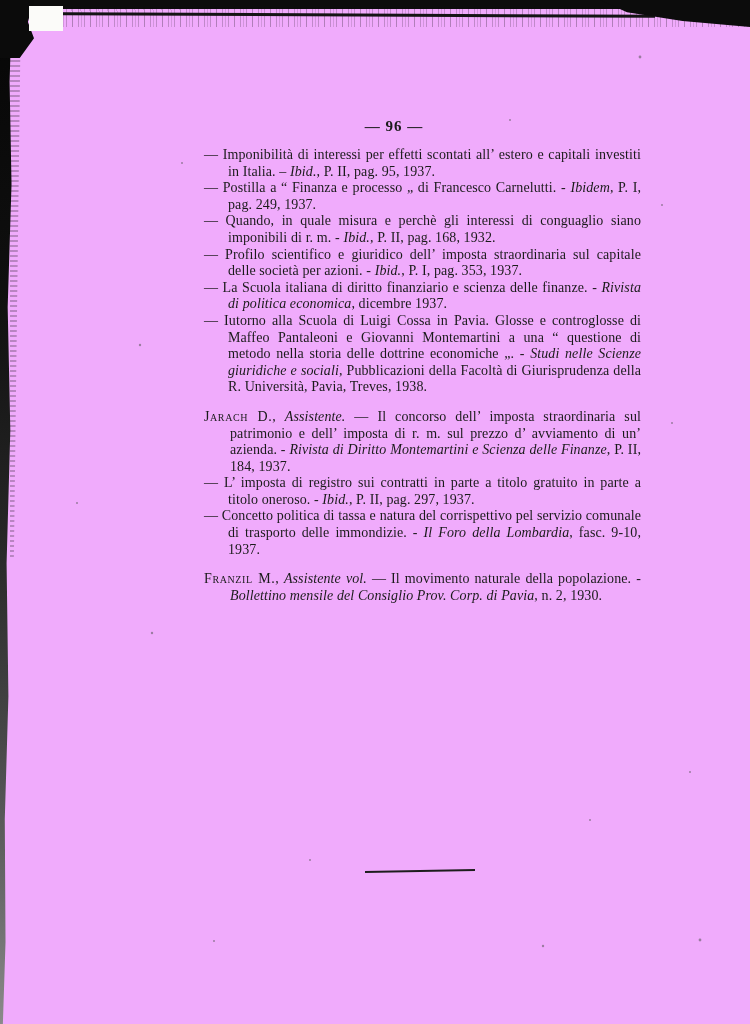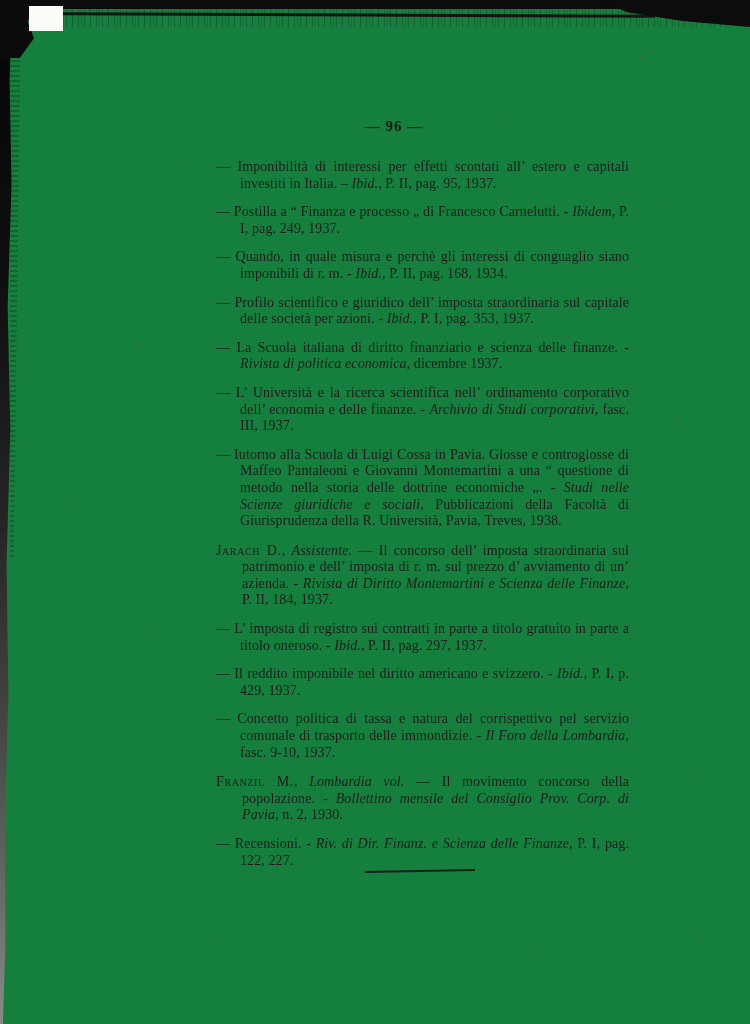--- a/index.html
+++ b/index.html
@@ -4,21 +4,21 @@
 <style>
   html, body { margin: 0; padding: 0; }
   body {
     width: 750px; height: 1024px;
     background: #ffffff;
     font-family: "Liberation Serif", "DejaVu Serif", serif;
   }
   .page {
     position: relative;
     width: 750px; height: 1024px;
-    background: #15803d;
+    background: #f0abfc;
     overflow: hidden;
     color: #1b1b1b;
   }
 
   
   .top-band {
     position: absolute; top: 0; left: 0; right: 0; height: 9px;
     background: #0c0c0c;
   }
   .top-band-line {
@@ -65,21 +65,21 @@
     font-size: 15px; letter-spacing: 1px; font-weight: bold;
   }
   .textblock {
     position: absolute; top: 147px; left: 204px; width: 437px;
     font-size: 14px; line-height: 16.6px;
     text-align: justify;
     letter-spacing: 0.1px;
   }
   .group { margin: 0 0 13px 0; }
   .group:last-child { margin-bottom: 0; }
-  .entry { margin: 12px; padding-left: 24px; text-indent: -24px; }
+  .entry { margin: 0; padding-left: 24px; text-indent: -24px; }
   .entry.author { padding-left: 26px; text-indent: -26px; }
   .it { font-style: italic; }
   .sc { font-variant: small-caps; letter-spacing: 0.6px; }
 
   .footer-rule {
     position: absolute; top: 870px; left: 365px; width: 110px; height: 2px;
     background: #1d1d1d; transform: rotate(-1deg);
   }
   .noise-svg { position: absolute; top: 0; left: 0; }
 </style>
@@ -115,33 +115,30 @@
       <circle cx="700" cy="940" r="1.4"></circle>
     </g>
   </svg>
 
   <div class="page-number">— 96 —</div>
 
   <div class="textblock">
       <div class="group">
         <p class="entry item"><span class="">— Imponibilità di interessi per effetti scontati all’ estero e capitali investiti in Italia. – </span><span class="it">Ibid.</span><span class="">, P. II, pag. 95, 1937.</span></p>
         <p class="entry item"><span class="">— Postilla a “ Finanza e processo „ di Francesco Carnelutti. - </span><span class="it">Ibidem</span><span class="">, P. I, pag. 249, 1937.</span></p>
-        <p class="entry item"><span class="">— Quando, in quale misura e perchè gli interessi di conguaglio siano imponibili di r. m. - </span><span class="it">Ibid.</span><span class="">, P. II, pag. 168, 1934.</span></p>
+        <p class="entry item"><span class="">— Quando, in quale misura e perchè gli interessi di conguaglio siano imponibili di r. m. - </span><span class="it">Ibid.</span><span class="">, P. II, pag. 168, 1932.</span></p>
         <p class="entry item"><span class="">— Profilo scientifico e giuridico dell’ imposta straordinaria sul capitale delle società per azioni. - </span><span class="it">Ibid.</span><span class="">, P. I, pag. 353, 1937.</span></p>
         <p class="entry item"><span class="">— La Scuola italiana di diritto finanziario e scienza delle finanze. - </span><span class="it">Rivista di politica economica</span><span class="">, dicembre 1937.</span></p>
-        <p class="entry item"><span class="">— L’ Università e la ricerca scientifica nell’ ordinamento corporativo dell’ economia e delle finanze. - </span><span class="it">Archivio di Studi corporativi</span><span class="">, fasc. III, 1937.</span></p>
         <p class="entry item"><span class="">— Iutorno alla Scuola di Luigi Cossa in Pavia. Glosse e controglosse di Maffeo Pantaleoni e Giovanni Montemartini a una “ questione di metodo nella storia delle dottrine economiche „. - </span><span class="it">Studi nelle Scienze giuridiche e sociali</span><span class="">, Pubblicazioni della Facoltà di Giurisprudenza della R. Università, Pavia, Treves, 1938.</span></p>
       </div>
       <div class="group">
         <p class="entry author"><span class="sc">Jarach D.</span><span class="">, </span><span class="it">Assistente.</span><span class=""> — Il concorso dell’ imposta straordinaria sul patrimonio e dell’ imposta di r. m. sul prezzo d’ avviamento di un’ azienda. - </span><span class="it">Rivista di Diritto Montemartini e Scienza delle Finanze</span><span class="">, P. II, 184, 1937.</span></p>
         <p class="entry item"><span class="">— L’ imposta di registro sui contratti in parte a titolo gratuito in parte a titolo oneroso. - </span><span class="it">Ibid.</span><span class="">, P. II, pag. 297, 1937.</span></p>
-        <p class="entry item"><span class="">— Il reddito imponibile nel diritto americano e svizzero. - </span><span class="it">Ibid.</span><span class="">, P. I, p. 429, 1937.</span></p>
         <p class="entry item"><span class="">— Concetto politica di tassa e natura del corrispettivo pel servizio comunale di trasporto delle immondizie. - </span><span class="it">Il Foro della Lombardia</span><span class="">, fasc. 9-10, 1937.</span></p>
       </div>
       <div class="group">
-        <p class="entry author"><span class="sc">Franzil M.</span><span class="">, </span><span class="it">Lombardia vol.</span><span class=""> — Il movimento concorso della popolazione. - </span><span class="it">Bollettino mensile del Consiglio Prov. Corp. di Pavia</span><span class="">, n. 2, 1930.</span></p>
-        <p class="entry item"><span class="">— Recensioni. - </span><span class="it">Riv. di Dir. Finanz. e Scienza delle Finanze</span><span class="">, P. I, pag. 122, 227.</span></p>
+        <p class="entry author"><span class="sc">Franzil M.</span><span class="">, </span><span class="it">Assistente vol.</span><span class=""> — Il movimento naturale della popolazione. - </span><span class="it">Bollettino mensile del Consiglio Prov. Corp. di Pavia</span><span class="">, n. 2, 1930.</span></p>
       </div>
     </div>
 
   <div class="footer-rule"></div>
 
 </div>
 
 </body></html>

